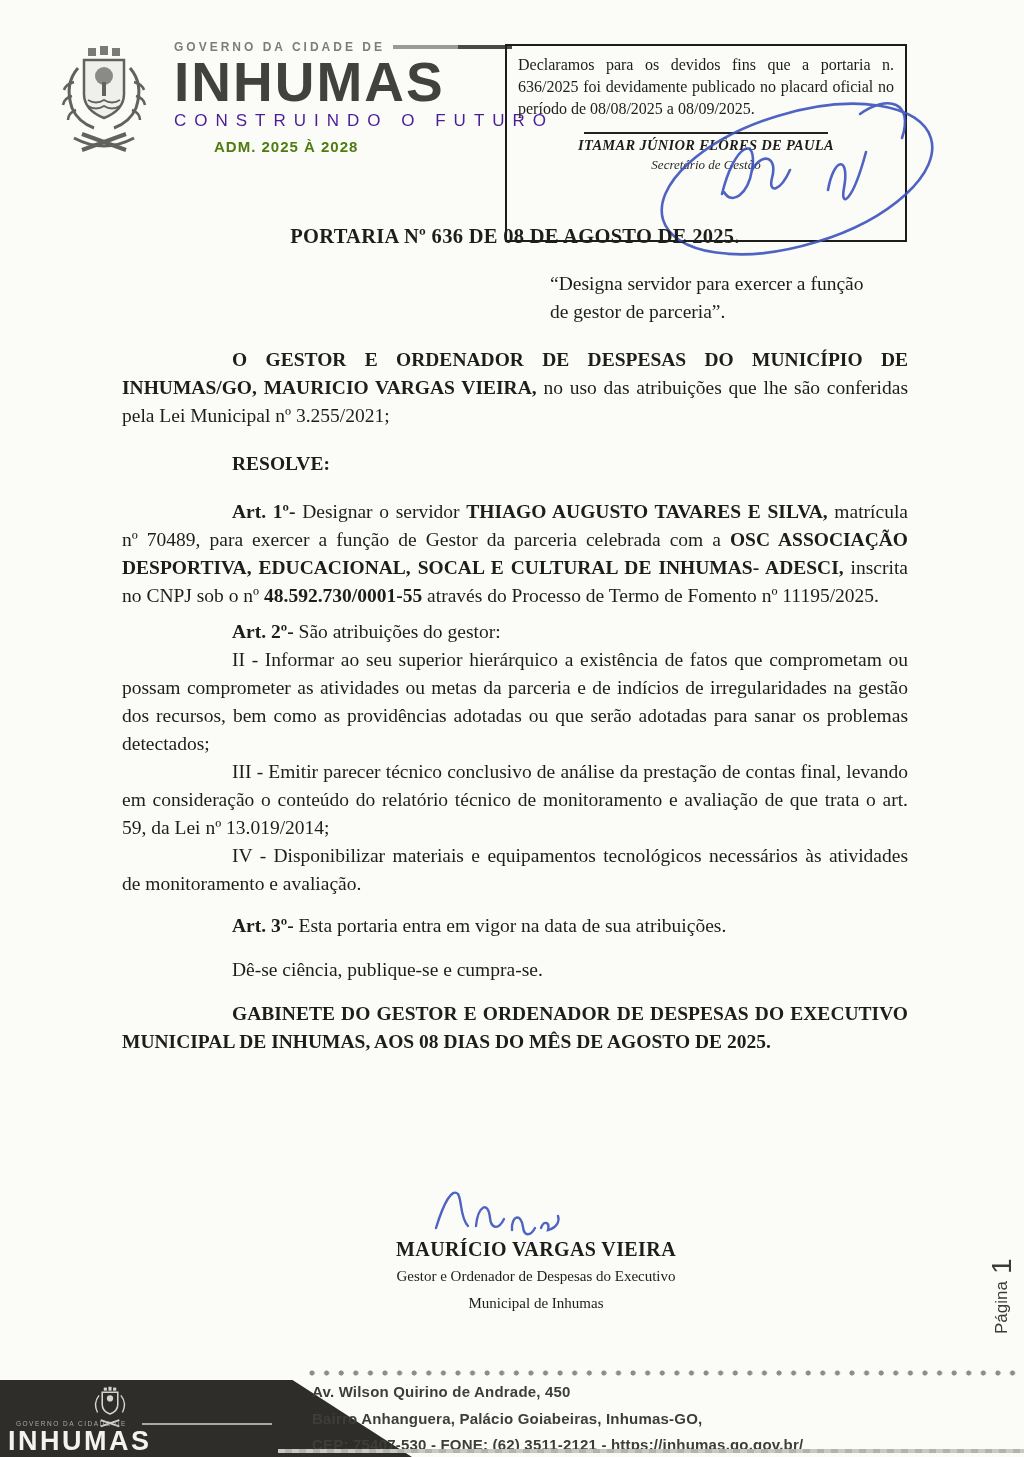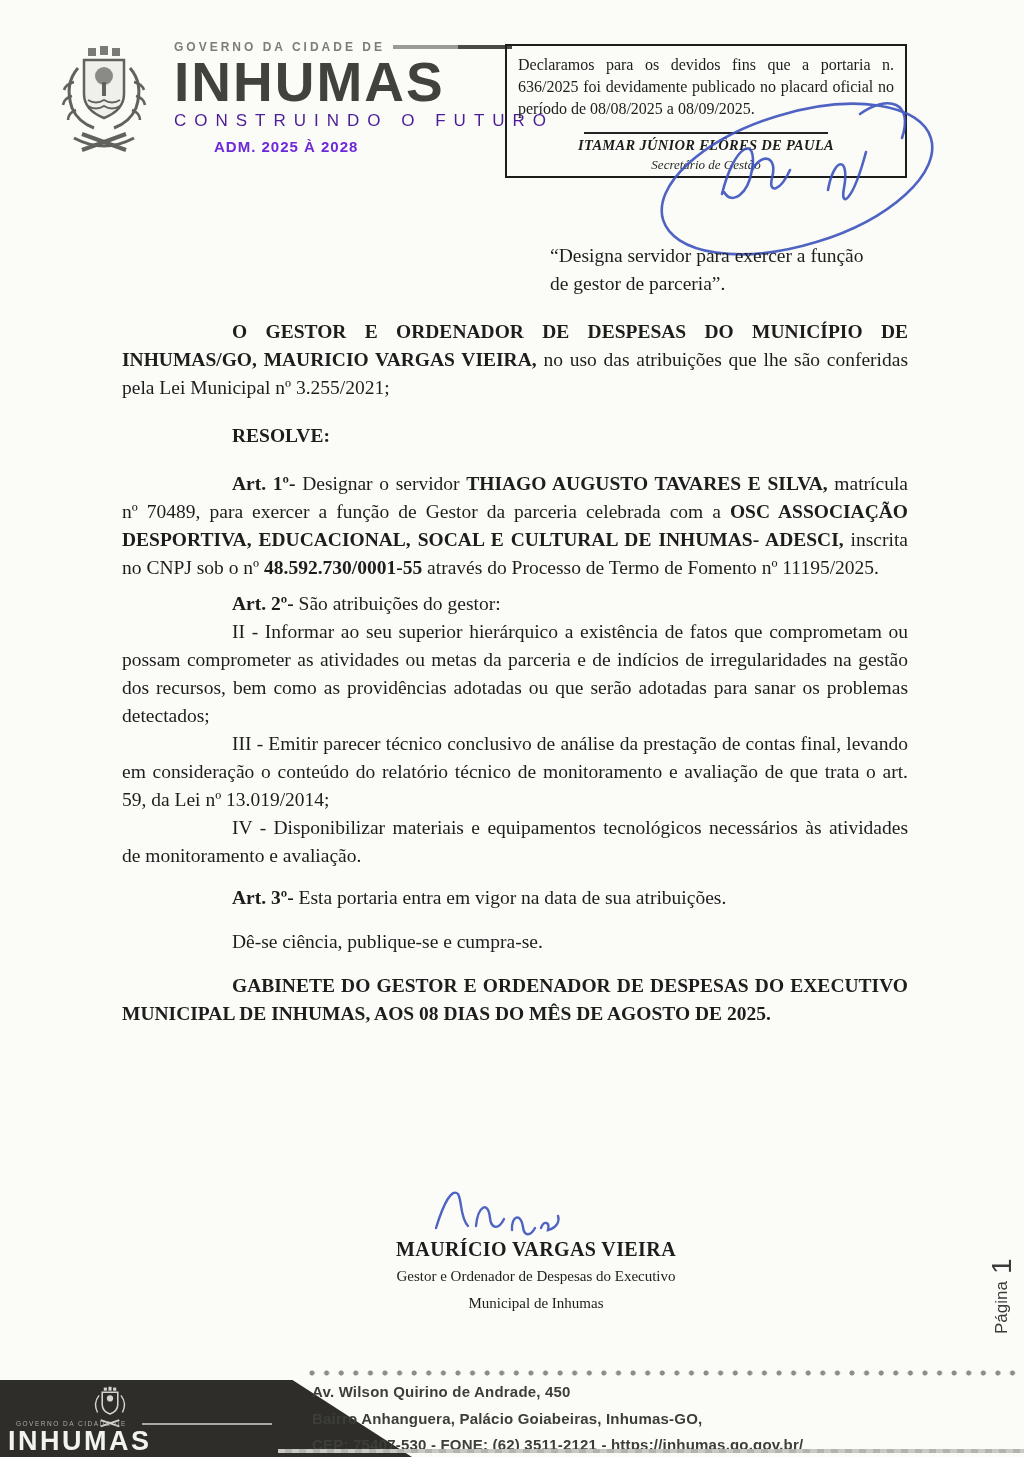--- a/index.html
+++ b/index.html
@@ -9,24 +9,24 @@
 
   
   .header{position:absolute;left:42px;top:34px;width:470px;height:130px;}
   .crest{position:absolute;left:2px;top:4px;}
   .brand{position:absolute;left:132px;top:6px;width:338px;font-family:"Liberation Sans", sans-serif;}
   .gov-line{display:flex;align-items:center;gap:8px;font-size:12px;font-weight:bold;
             letter-spacing:3px;color:#7c7c78;white-space:nowrap;}
   .gov-rule{flex:1;height:4px;background:linear-gradient(90deg,#9a9a96 0 55%,#4a4a46 55%);}
   .city-name{font-size:55px;font-weight:bold;letter-spacing:2px;color:#41413e;line-height:1.02;}
   .slogan{font-size:17px;letter-spacing:8px;color:#4c1d95;margin-top:1px;white-space:nowrap;}
-  .adm{font-size:15px;font-weight:bold;letter-spacing:1px;color:#6d28d9;margin:7px 0 0 40px;}
+  .adm{font-size:15px;font-weight:bold;letter-spacing:1px;color:#4d7c0f;margin:7px 0 0 40px;}
 
   
-  .decl-box{position:absolute;left:505px;top:44px;width:402px;height:134px;
+  .decl-box{position:absolute;left:505px;top:44px;width:402px;height:198px;
             border:2px solid #1c1c1a;box-sizing:border-box;padding:8px 11px 6px 11px;
             font-size:16px;line-height:1.37;text-align:justify;background:transparent;}
   .decl-sign{margin-top:12px;text-align:center;}
   .decl-rule{width:244px;margin:0 auto 2px auto;border-top:2px solid #222;}
   .decl-name{font-size:14.5px;font-weight:bold;font-style:italic;letter-spacing:.3px;}
   .decl-role{font-size:13px;font-style:italic;color:#2a2a28;}
   .decl-sig-svg{position:absolute;left:95px;top:28px;overflow:visible;pointer-events:none;}
 
   
   .doc{position:absolute;left:122px;top:222px;width:786px;font-size:19.5px;
@@ -118,20 +118,21 @@
         <ellipse cx="195" cy="105" rx="140" ry="66" transform="rotate(-17 195 105)"></ellipse>
         <path d="M120 120 C 132 70, 156 60, 150 96 C 146 120, 130 132, 122 118"></path>
         <path d="M150 96 C 160 78, 176 82, 170 104 C 166 120, 178 118, 188 96"></path>
         <path d="M226 116 c 6 -34, 22 -34, 16 -2 c -4 20, 8 16, 22 -36"></path>
         <path d="M258 40 C 286 20, 312 28, 300 64"></path>
       </g>
     </svg>
   </div>
 
   <div class="doc">
+    <p class="title">PORTARIA Nº 636 DE 08 DE AGOSTO DE 2025.</p>
 
     <div class="epigraph">
       <div>“Designa servidor para exercer a função</div>
       <div>de gestor de parceria”.</div>
     </div>
 
     <p class="para m20"><b>O GESTOR E ORDENADOR DE DESPESAS DO MUNICÍPIO DE INHUMAS/GO, MAURICIO VARGAS VIEIRA,</b><span> no uso das atribuições que lhe são conferidas pela Lei Municipal nº 3.255/2021;</span></p>
 
     <p class="para m20"><b>RESOLVE:</b></p>
 

